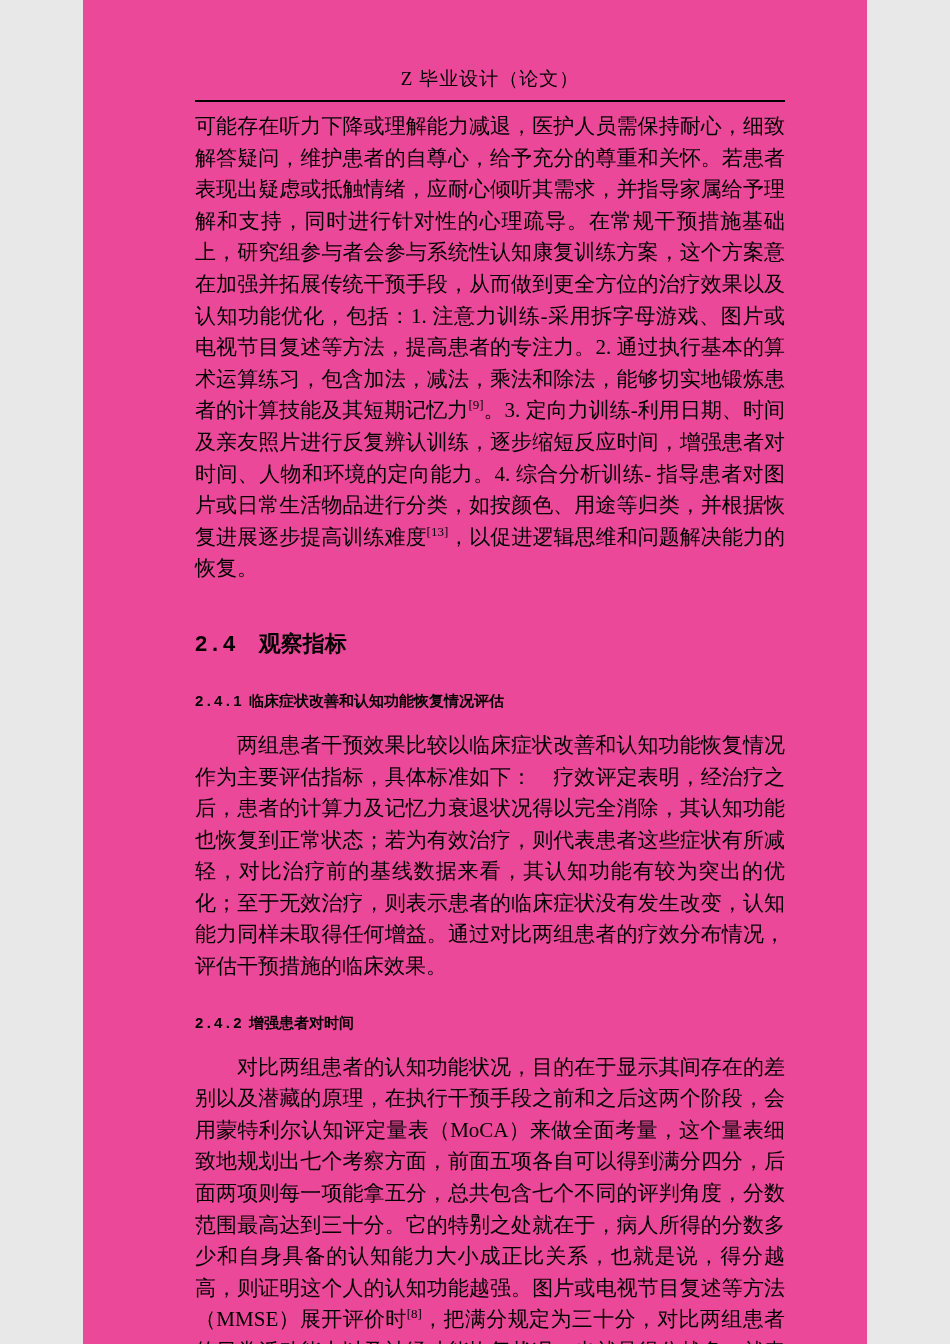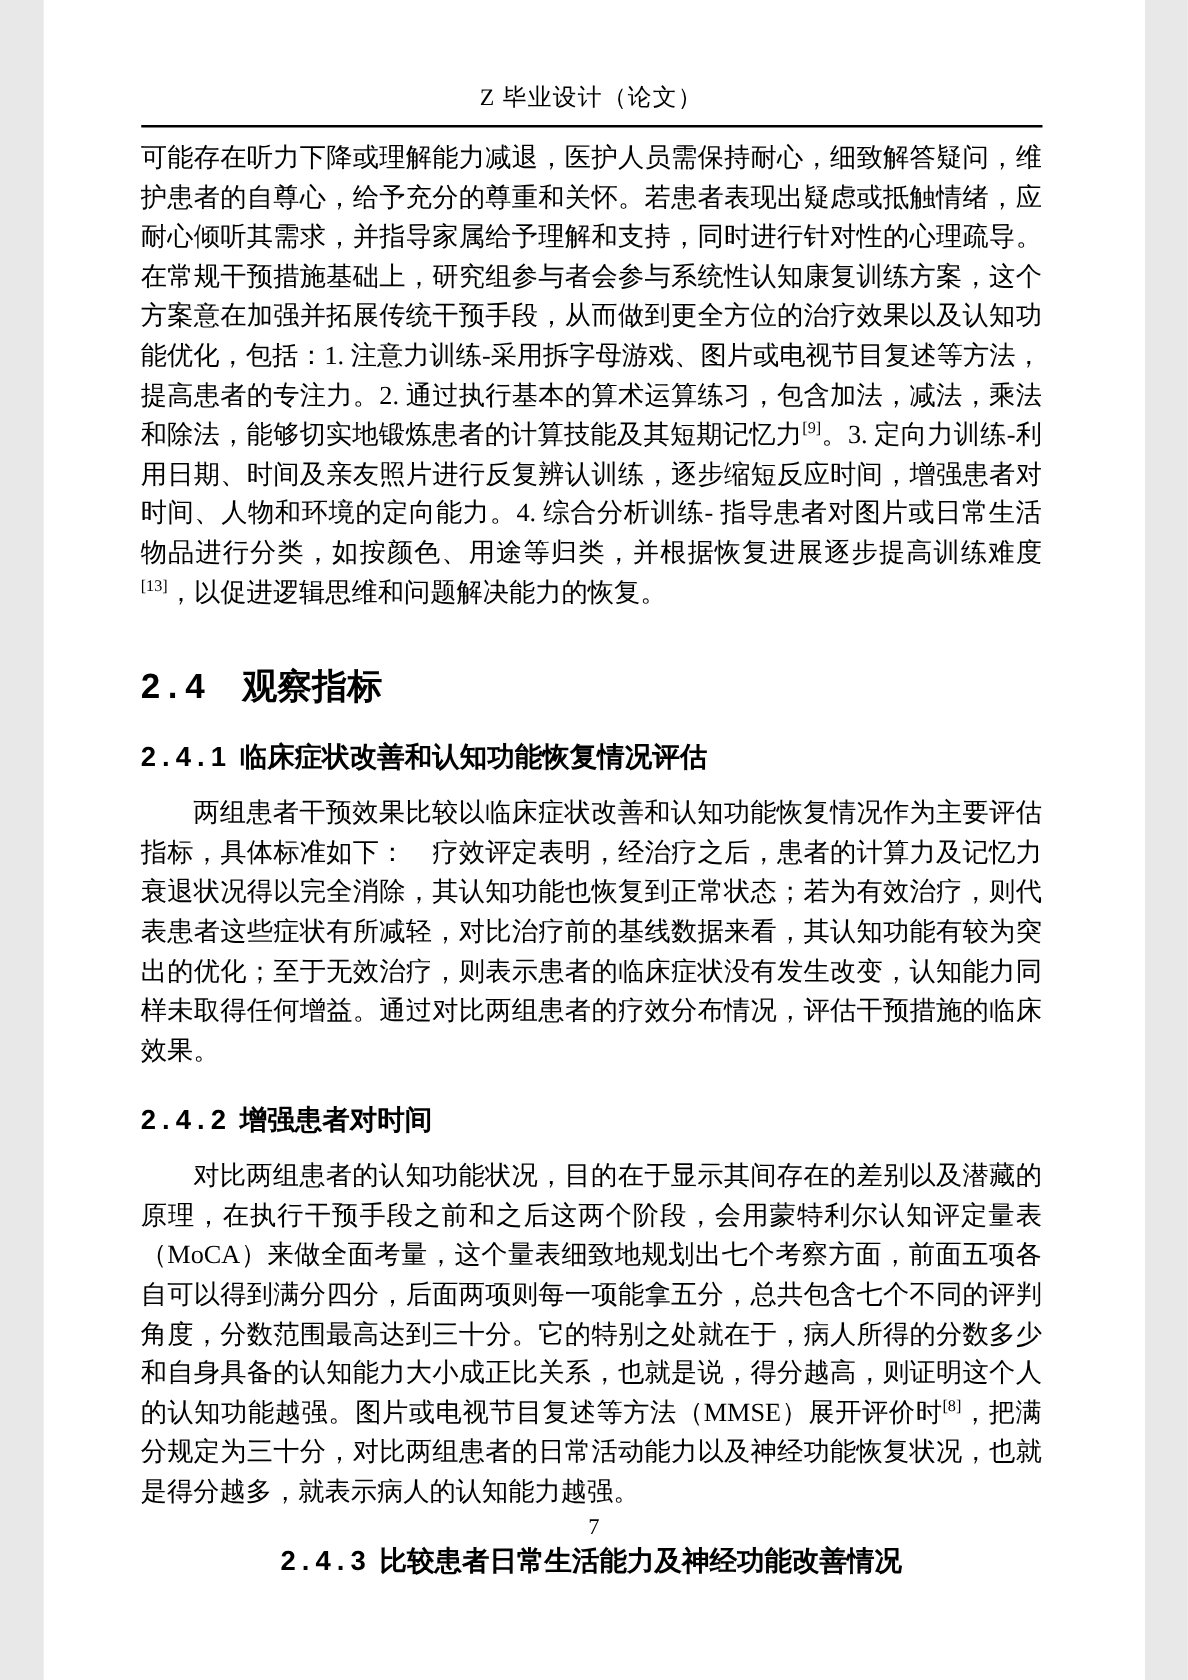--- a/index.html
+++ b/index.html
@@ -2,26 +2,26 @@
 <html lang="zh"><head>
 <meta charset="utf-8">
 <style>
   html, body {
     margin: 0;
     padding: 0;
     background: #e8e8e8;
   }
   .page {
     position: relative;
-    width: 881px;
+    width: 784px;
     height: 1344px;
     margin: 0 auto;
-    background: #ffffff;
+    background: #ec4899;
     box-sizing: border-box;
-    padding: 66px 82px 0 78px;
+    padding: 66px 82px 0 112px;
     color: #000000;
     font-family: "Liberation Serif", "DejaVu Serif", serif;
     overflow: hidden;
   }
   .header-title {
     text-align: center;
     font-size: 19px;
     line-height: 26px;
     letter-spacing: 1px;
   }
@@ -48,26 +48,26 @@
     line-height: 0;
     vertical-align: super;
   }
   .h1, .h2 {
     font-family: "Liberation Sans", "DejaVu Sans", sans-serif;
     font-weight: bold;
     margin: 0;
     color: #000000;
   }
   .h1 {
-    font-size: 28px;
+    font-size: 22px;
     line-height: 32px;
     margin-top: 43px;
   }
   .h2 {
-    font-size: 22px;
+    font-size: 15px;
     line-height: 30px;
   }
   .h1 .h-num, .h2 .h-num {
     letter-spacing: 0.22em;
   }
   .h1 .h-num {
     margin-right: 0.85em;
   }
   .h2 .h-num {
     margin-right: 0.28em;

